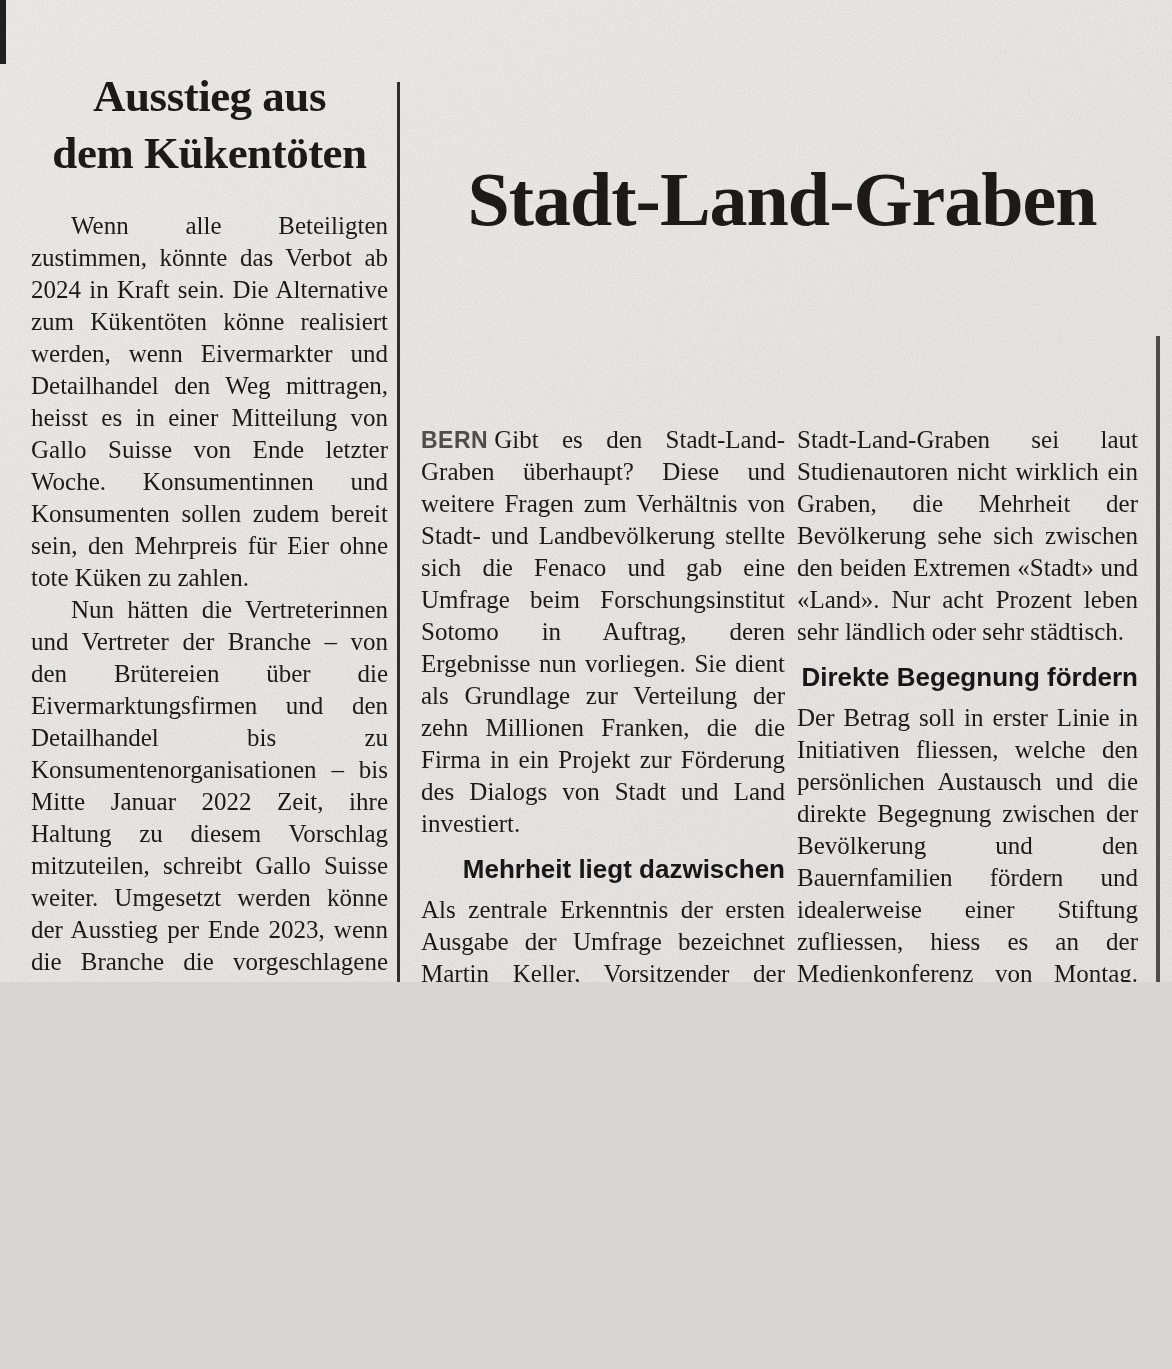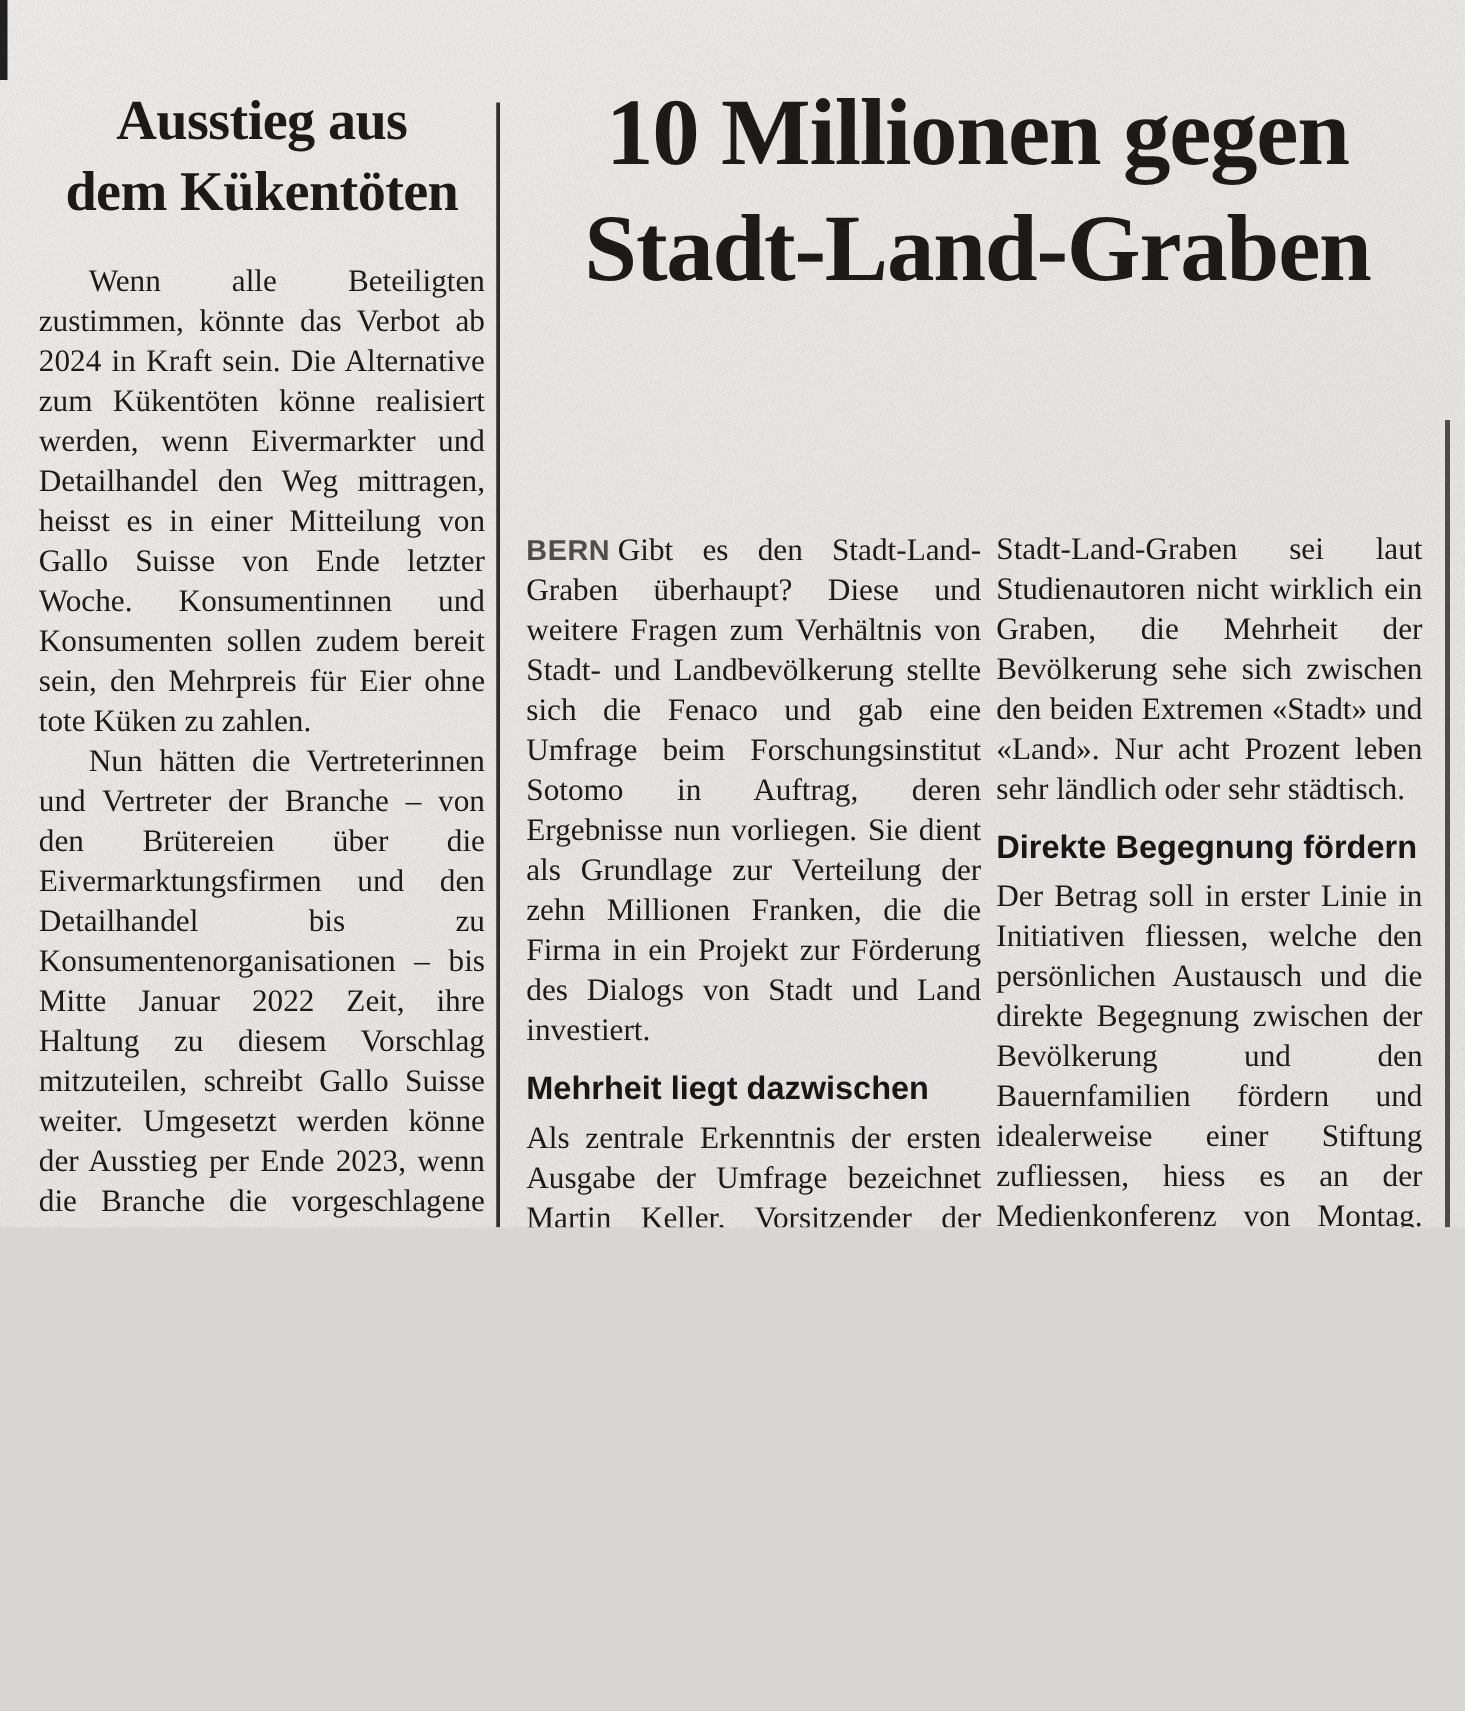--- a/index.html
+++ b/index.html
@@ -23,21 +23,21 @@
   .body-text p{margin:0;text-indent:40px;}
   .body-text p.flush{text-indent:0;}
   .kicker{
     font-family:"Liberation Sans","DejaVu Sans",sans-serif;
     font-weight:bold;color:#4e4d4c;font-size:23px;letter-spacing:.5px;
     padding-right:6px;
   }
   .section-subhead{
     font-family:"Liberation Sans","DejaVu Sans",sans-serif;
     font-weight:bold;font-size:26px;line-height:30px;color:#121212;
-    margin:14px 0 10px 0;text-align:left;text-indent:0;
+    margin:14px 0 10px 0;text-align:right;text-indent:0;
   }
   .byline{font-style:italic;font-size:32px;text-align:left;margin-top:6px;text-indent:0;}
   
   .left-article{position:absolute;left:31px;top:68px;width:357px;height:1301px;overflow:hidden;z-index:1;}
   .left-headline{
     font-size:45px;line-height:57px;font-weight:600;text-align:center;
     margin:0 0 28px 0;letter-spacing:-.5px;
   }
   
   .main-article{position:absolute;left:421px;top:60px;width:722px;z-index:1;}
@@ -82,21 +82,21 @@
     </h2>
     <div class="body-text">
       <p>Wenn alle Beteiligten zustimmen, könnte das Verbot ab 2024 in Kraft sein. Die Alternative zum Kükentöten könne realisiert werden, wenn Eivermarkter und Detailhandel den Weg mittragen, heisst es in einer Mitteilung von Gallo Suisse von Ende letzter Woche. Konsumentinnen und Konsumenten sollen zudem bereit sein, den Mehrpreis für Eier ohne tote Küken zu zahlen.</p>
       <p>Nun hätten die Vertreterinnen und Vertreter der Branche – von den Brütereien über die Eivermarktungsfirmen und den Detailhandel bis zu Konsumentenorganisationen – bis Mitte Januar 2022 Zeit, ihre Haltung zu diesem Vorschlag mitzuteilen, schreibt Gallo Suisse weiter. Umgesetzt werden könne der Ausstieg per Ende 2023, wenn die Branche die vorgeschlagene Methode akzeptiere und zugesichert sei, dass die Mehrkosten über den Eierpreis abgegolten würden.</p>
       <p class="byline">akr</p>
     </div>
   </div>
 
   <div class="main-article">
     <h1 class="main-headline">
-      <span>10 Millionen gegen</span><br>
+      <br>
       <span>Stadt-Land-Graben</span>
     </h1>
   </div>
 
   <div class="main-columns">
     <div class="col-1 body-text">
       <p class="flush"><span class="kicker">BERN</span><span>Gibt es den Stadt-Land-Graben überhaupt? Diese und weitere Fragen zum Verhältnis von Stadt- und Landbevölkerung stellte sich die Fenaco und gab eine Umfrage beim Forschungsinstitut Sotomo in Auftrag, deren Ergebnisse nun vorliegen. Sie dient als Grundlage zur Verteilung der zehn Millionen Franken, die die Firma in ein Projekt zur Förderung des Dialogs von Stadt und Land investiert.</span></p>
       <h3 class="section-subhead">Mehrheit liegt dazwischen</h3>
       <p class="flush">Als zentrale Erkenntnis der ersten Ausgabe der Umfrage bezeichnet Martin Keller, Vorsitzender der Geschäftsleitung von Fenaco, dass zwei Drittel der Befragten den Stadt-Land-Gegensatz als gross und relevant wahrnehmen würden. «Auch wenn die Schweiz diese Differenzen in den Augen der Umfrageteilnehmenden auszuhalten vermag, so ist doch eine überwiegende Mehrheit der Ansicht, dass es mehr Anstrengungen braucht, um die Gräben in den Köpfen zu überwinden», so Keller. Der</p>
     </div>

